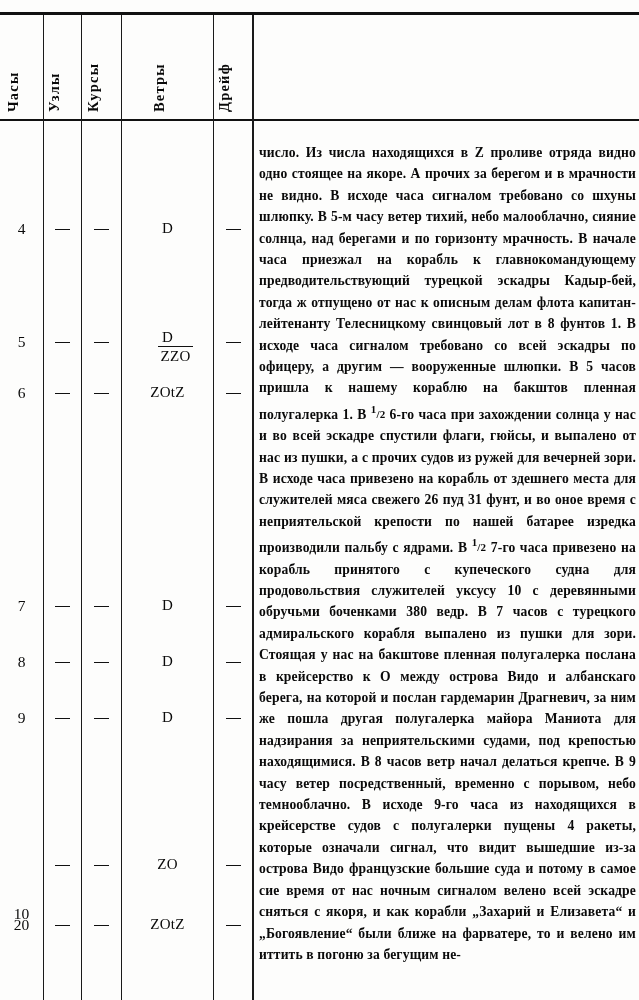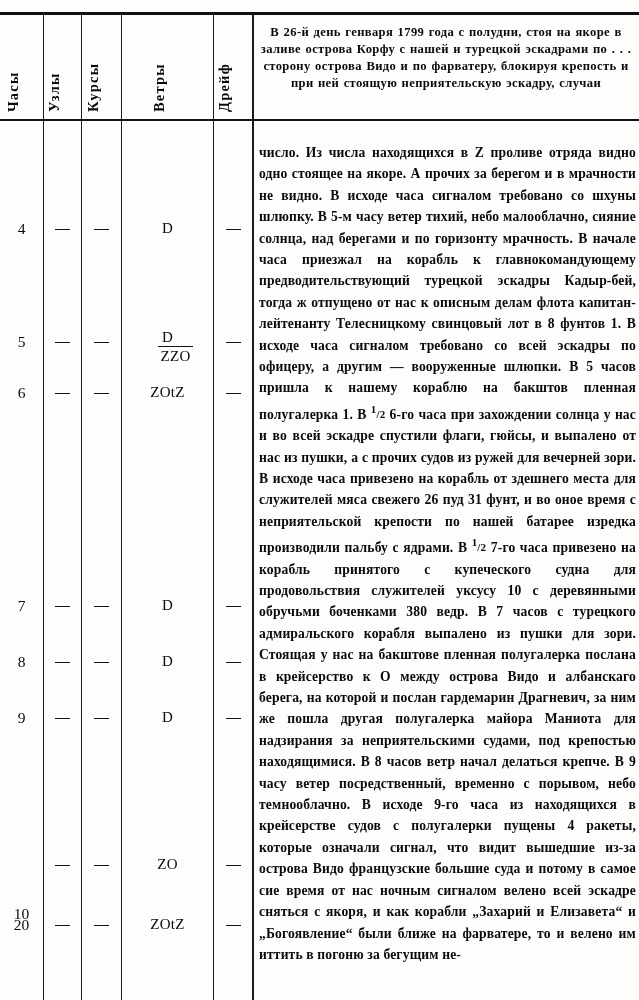--- a/index.html
+++ b/index.html
@@ -176,21 +176,20 @@
   <div class="hdr-cell hdr-kursy">
     <span class="rot">Курсы</span>
   </div>
   <div class="hdr-cell hdr-vetry">
     <span class="rot">Ветры</span>
   </div>
   <div class="hdr-cell hdr-dreif">
     <span class="rot">Дрейф</span>
   </div>
 
-  <div class="hdr-text">В 26-й день генваря 1799 года с полудни, стоя на якоре в заливе острова Корфу с нашей и турецкой эскадрами по . . . сторону острова Видо и по фарватеру, блокируя крепость и при ней стоящую неприятельскую эскадру, случаи</div>
 
   <div class="cell hour" style="top:221px">4</div>
   <div class="cell knots" style="top:221px"><span class="dash"></span></div>
   <div class="cell course" style="top:221px"><span class="dash"></span></div>
   <div class="cell wind" style="top:221px">D</div>
   <div class="cell drift" style="top:221px"><span class="dash"></span></div>
 
   <div class="cell hour" style="top:334px">5</div>
   <div class="cell knots" style="top:334px"><span class="dash"></span></div>
   <div class="cell course" style="top:334px"><span class="dash"></span></div>

